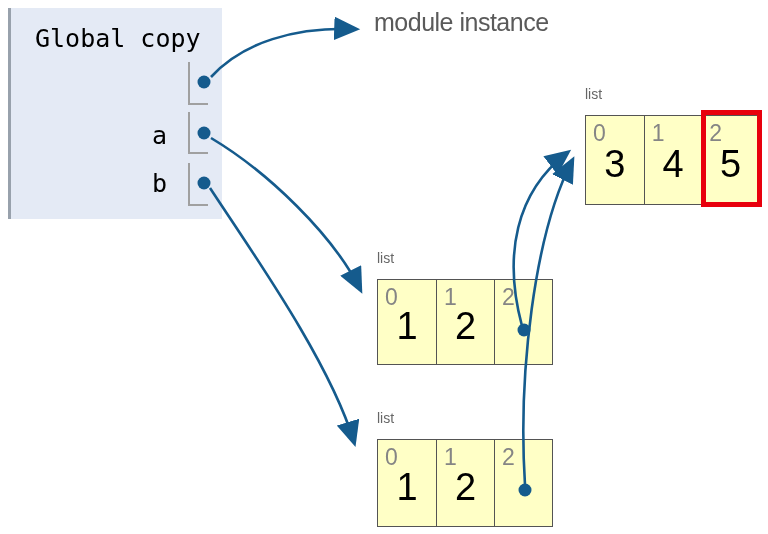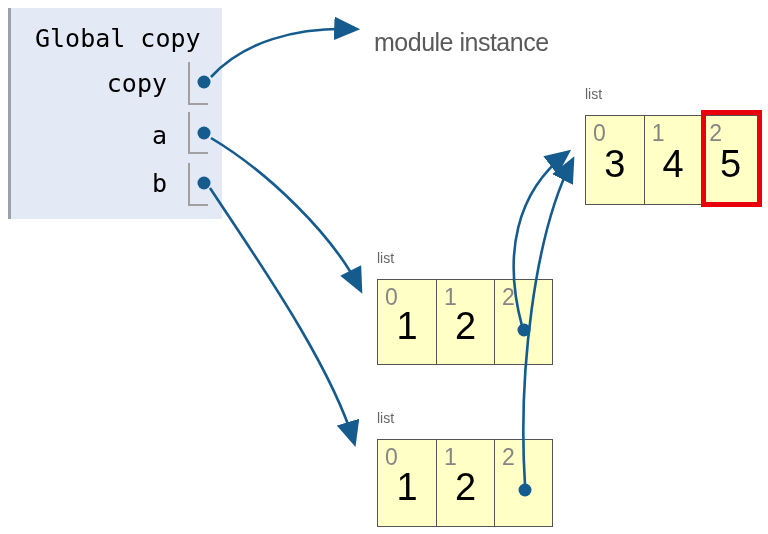--- a/index.html
+++ b/index.html
@@ -33,21 +33,21 @@
   .var-slot{
     position:absolute;left:188px;width:20px;
     border-left:2px solid #a0a0a0;border-bottom:2px solid #a0a0a0;
     box-sizing:border-box;
   }
   .slot-copy{top:62px;height:43px;}
   .slot-a{top:112px;height:42px;}
   .slot-b{top:163px;height:43px;}
   
   .module-instance{
-    position:absolute;left:374px;top:28px;
+    position:absolute;left:374px;top:8px;
     font-size:25px;color:#5a5a5a;letter-spacing:-0.5px;
   }
   
   .heap-list{position:absolute;}
   .heap-label{
     position:absolute;left:0;top:0;
     font-size:14px;color:#666;
   }
   .cells{
     position:absolute;left:0;top:29px;
@@ -93,21 +93,20 @@
   }
 </style>
 </head>
 <body>
 
 <div id="stage">
 
   <div class="global-frame">
     <div class="frame-title">Global copy</div>
   </div>
-  <div class="var-label var-copy">copy</div>
   <div class="var-label var-a">a</div>
   <div class="var-label var-b">b</div>
   <div class="var-slot slot-copy"></div>
   <div class="var-slot slot-a"></div>
   <div class="var-slot slot-b"></div>
 
   <div class="module-instance">module instance</div>
 
   <div class="heap-list list-top">
     <div class="heap-label">list</div>

